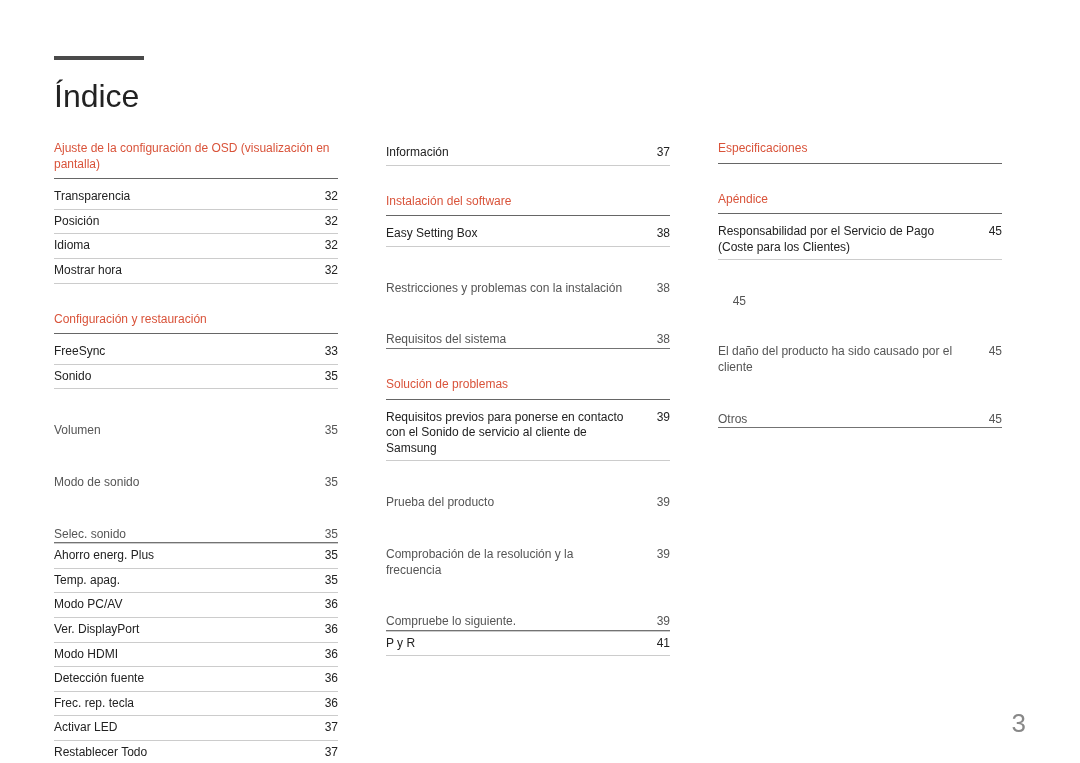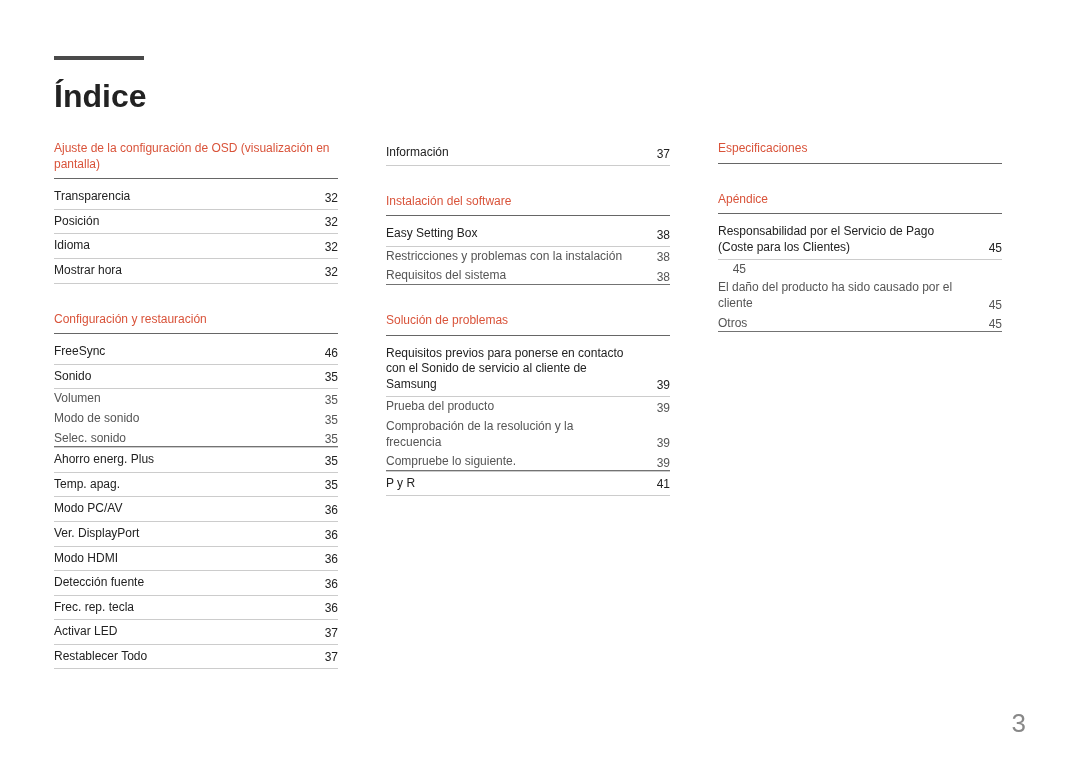--- a/index.html
+++ b/index.html
@@ -19,21 +19,21 @@
     position:relative;
   }
   .accent-bar {
     width:90px;
     height:4px;
     background:#4a4a4a;
     margin-bottom:18px;
   }
   h1.page-title {
     font-size:32px;
-    font-weight:700;
+    font-weight:400;
     color:#222;
     margin:0 0 26px 0;
   }
   .columns {
     display:flex;
     gap:48px;
   }
   .col { width:284px; }
   .section { margin-bottom:28px; }
   .section-header {
@@ -41,30 +41,30 @@
     font-weight:400;
     color:#d9533a;
     border-bottom:1px solid #666;
     padding-bottom:6px;
     margin-bottom:6px;
     line-height:1.3;
   }
   .entry {
     display:flex;
     justify-content:space-between;
-    align-items:flex-end;
     font-size:12px;
     color:#222;
     padding:4px 0;
     border-bottom:1px solid #ccc;
   }
   .entry.sub {
     border-bottom:none;
     color:#555;
     padding:2px 0;
+    margin-top:32px;
   }
   .entry.sub + .entry:not(.sub) { border-top:1px solid #ccc;gap:8px; }
   .entry.last-sub { border-bottom:1px solid #737373; padding-bottom:0; }
   .entry .label { flex:1; padding-right:10px; line-height:1.3; }
   .entry .pg { width:28px; text-align:right; }
   
   .entries { margin-bottom:28px; }
   .page-number {
     position:absolute;
     right:54px;
@@ -101,21 +101,21 @@
               <span class="label">Mostrar hora</span>
               <span class="pg">32</span>
             </div>
           </div>
         </div>
         <div class="section">
           <div class="section-header">Configuración y restauración</div>
           <div class="entries">
             <div class="entry">
               <span class="label">FreeSync</span>
-              <span class="pg">46</span>
+              <span class="pg">33</span>
             </div>
             <div class="entry">
               <span class="label">Sonido</span>
               <span class="pg">35</span>
             </div>
             <div class="entry sub">
               <span class="label">Volumen</span>
               <span class="pg">35</span>
             </div>
             <div class="entry sub">

